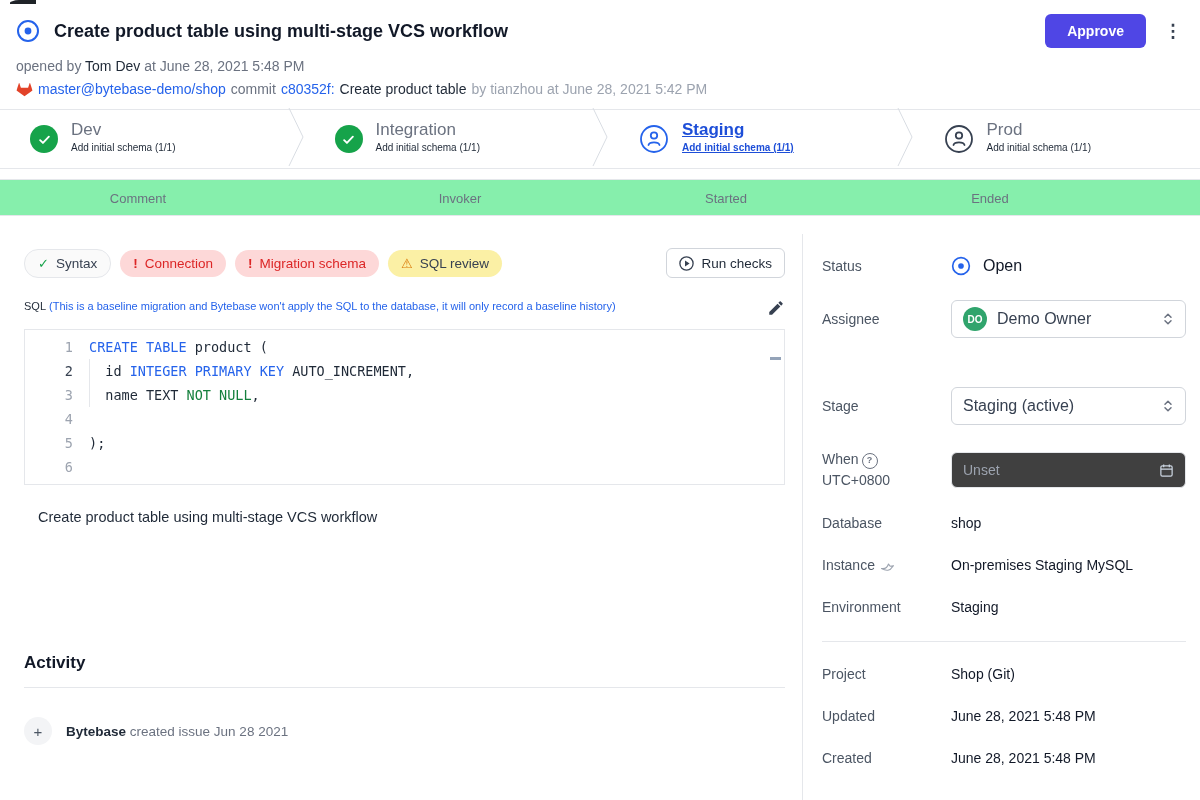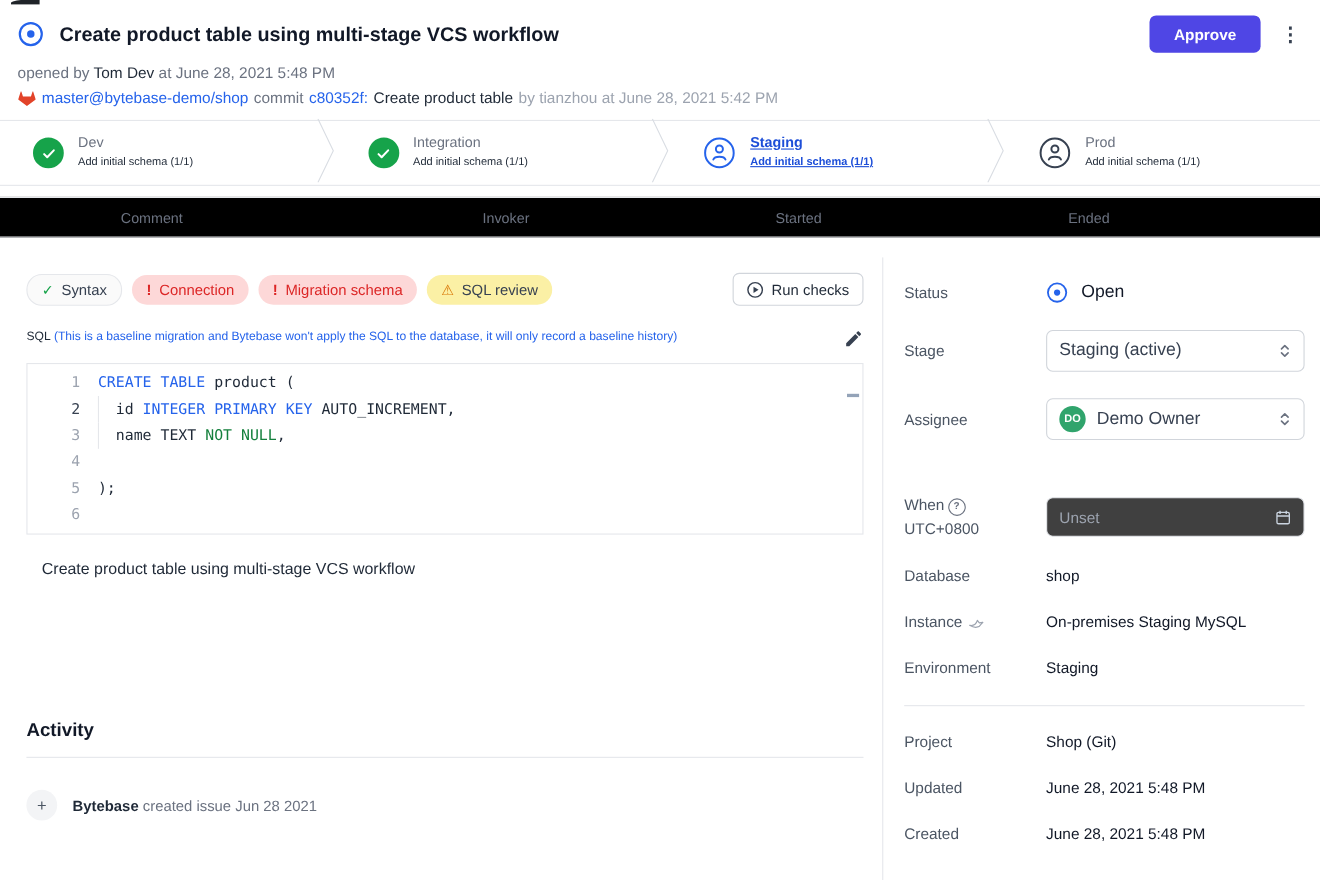--- a/index.html
+++ b/index.html
@@ -18,28 +18,28 @@
   .hdr-meta{margin-top:10px;font-size:14px;color:#6b7280;}
   .hdr-meta .dark{color:#1f2937;}
   .hdr-vcs{margin-top:7px;font-size:14px;color:#6b7280;display:flex;align-items:center;gap:5px;white-space:nowrap;}
   .lnk{color:#2563eb;text-decoration:none;cursor:pointer;}
   .darkish{color:#1f2937;}
   .lgray{color:#9ca3af;}
 
   
   .pipeline{margin-top:12px;border-top:1px solid #e5e7eb;border-bottom:1px solid #e5e7eb;height:58px;display:flex;align-items:stretch;}
   .stage{flex:1;display:flex;align-items:center;gap:13px;padding-left:30px;cursor:pointer;}
-  .st-name{font-size:13px;color:#6b7280;line-height:17px;}
+  .st-name{font-size:17px;color:#6b7280;line-height:17px;}
   .st-task{font-size:10px;color:#1f2937;line-height:19px;}
   .s-active .st-name,.s-active .st-task{color:#1d4ed8;font-weight:700;text-decoration:underline;}
   .done-circ{width:28px;height:28px;border-radius:50%;background:#16a34a;display:flex;align-items:center;justify-content:center;}
   .sep{align-self:center;flex:none;}
 
   
-  .task-cols{margin-top:10px;height:35px;background:#000000;border-top:1px solid #e5e7eb;border-bottom:1px solid #e5e7eb;position:relative;font-size:13px;color:#6b7280;}
+  .task-cols{margin-top:10px;height:35px;background:#86efac;border-top:1px solid #e5e7eb;border-bottom:1px solid #e5e7eb;position:relative;font-size:13px;color:#6b7280;}
   .task-cols span{position:absolute;top:50%;transform:translate(-50%,-50%);}
   .task-cols span:nth-child(1){left:138px;}
   .task-cols span:nth-child(2){left:460px;}
   .task-cols span:nth-child(3){left:726px;}
   .task-cols span:nth-child(4){left:990px;}
 
   
   .main{display:flex;height:568px;margin-top:18px;}
   .left{width:803px;box-sizing:border-box;border-right:1px solid #e5e7eb;padding:14px 17px 0 24px;}
   .side{flex:1;box-sizing:border-box;padding:22px 14px 0 19px;}
@@ -295,46 +295,46 @@
           <span class="icon">
             <svg width="20" height="20" viewBox="0 0 24 24">
                 <circle cx="12" cy="12" r="10" fill="none" stroke="#2563eb" stroke-width="2"></circle>
                 <circle cx="12" cy="12" r="3.4" fill="#2563eb"></circle>
               </svg>
           </span>
           <span class="open-txt">Open</span>
         </span>
       </div>
 
-      <div class="srow mb24">
-        <span class="slabel">Stage</span>
-        <div class="selectbox">
-          <span>Staging (active)</span>
-          <span class="icon chev">
-            <svg width="12" height="16" viewBox="0 0 12 16">
-                <path d="M3 6.2L6 3.2l3 3M3 9.8l3 3 3-3" fill="none" stroke="#6b7280" stroke-width="1.5" stroke-linecap="round" stroke-linejoin="round"></path>
-              </svg>
-          </span>
-        </div>
-      </div>
-
       <div class="srow mb49">
         <span class="slabel">Assignee</span>
         <div class="selectbox">
           <span class="avatar-do">DO</span>
           <span>Demo Owner</span>
           <span class="icon chev">
             <svg width="12" height="16" viewBox="0 0 12 16">
                 <path d="M3 6.2L6 3.2l3 3M3 9.8l3 3 3-3" fill="none" stroke="#6b7280" stroke-width="1.5" stroke-linecap="round" stroke-linejoin="round"></path>
               </svg>
           </span>
         </div>
       </div>
 
       <div class="srow mb24">
+        <span class="slabel">Stage</span>
+        <div class="selectbox">
+          <span>Staging (active)</span>
+          <span class="icon chev">
+            <svg width="12" height="16" viewBox="0 0 12 16">
+                <path d="M3 6.2L6 3.2l3 3M3 9.8l3 3 3-3" fill="none" stroke="#6b7280" stroke-width="1.5" stroke-linecap="round" stroke-linejoin="round"></path>
+              </svg>
+          </span>
+        </div>
+      </div>
+
+      <div class="srow mb24">
         <div class="slabel when-lab">
           <div><span>When</span><span class="help">?</span></div>
           <div>UTC+0800</div>
         </div>
         <div class="datebox">
           <span>Unset</span>
           <span class="icon cal">
             <svg width="15" height="15" viewBox="0 0 16 16">
                 <rect x="2" y="3" width="12" height="11" rx="1.5" fill="none" stroke="#cbd5e1" stroke-width="1.3"></rect>
                 <path d="M2 6.5h12M5 1.5v3M11 1.5v3" stroke="#cbd5e1" stroke-width="1.3" fill="none"></path>

